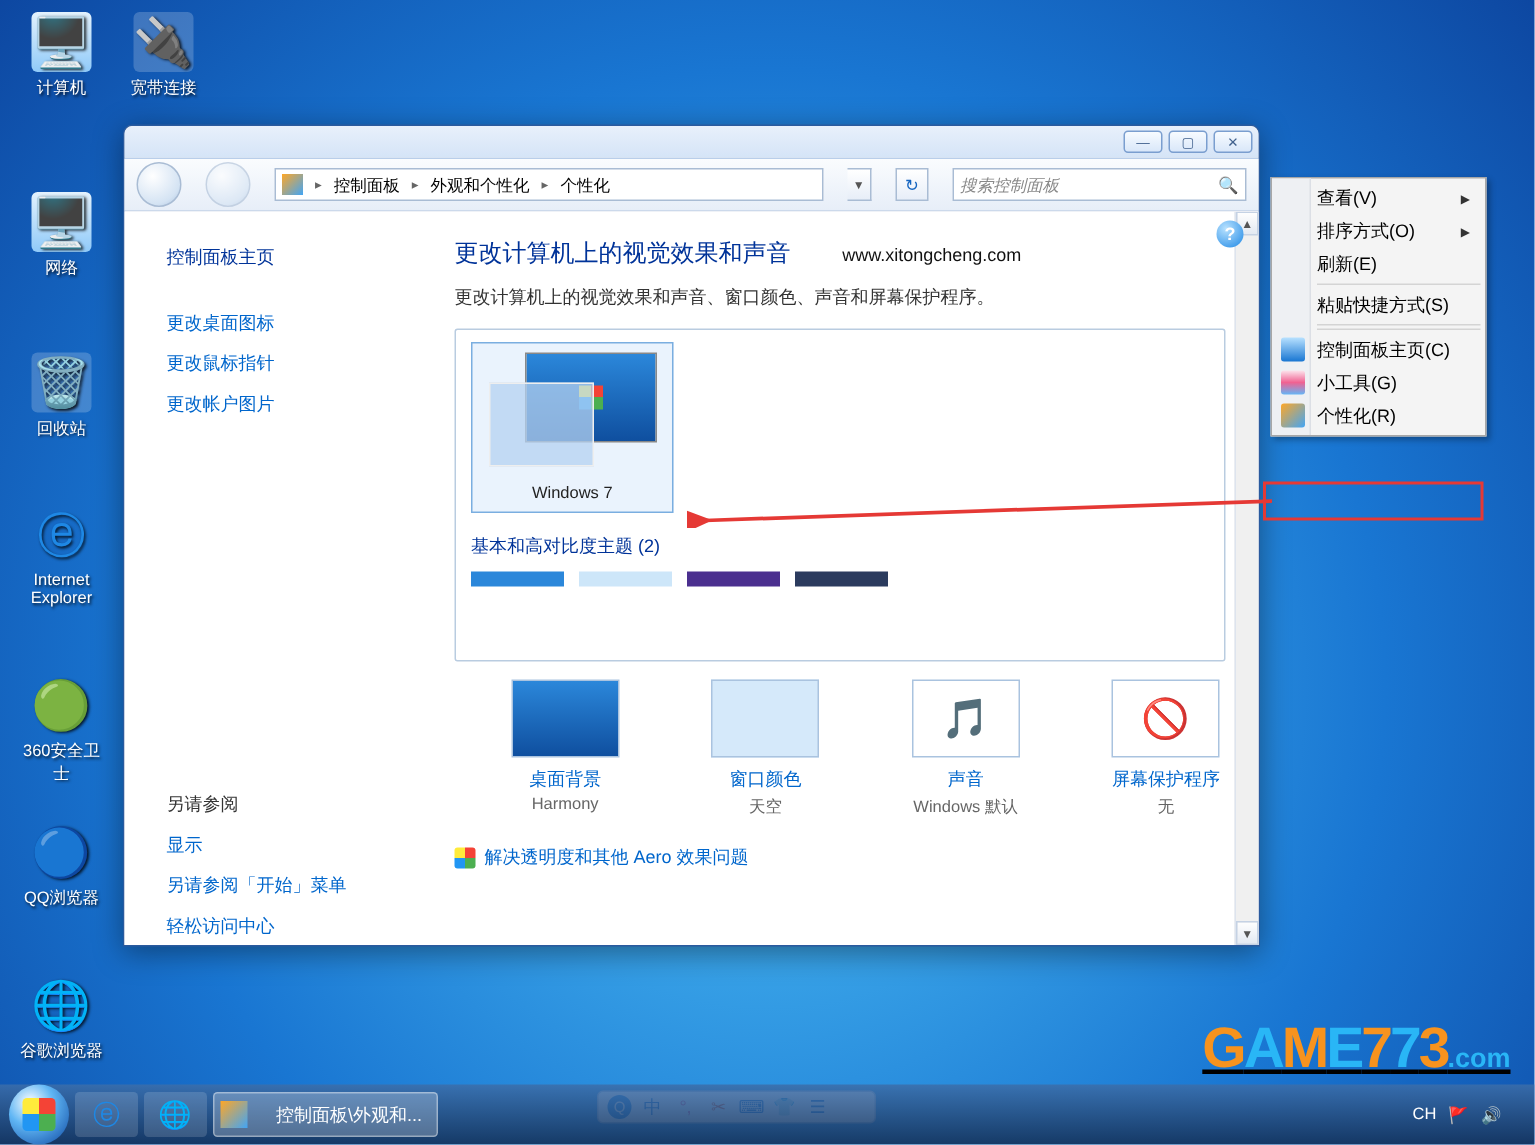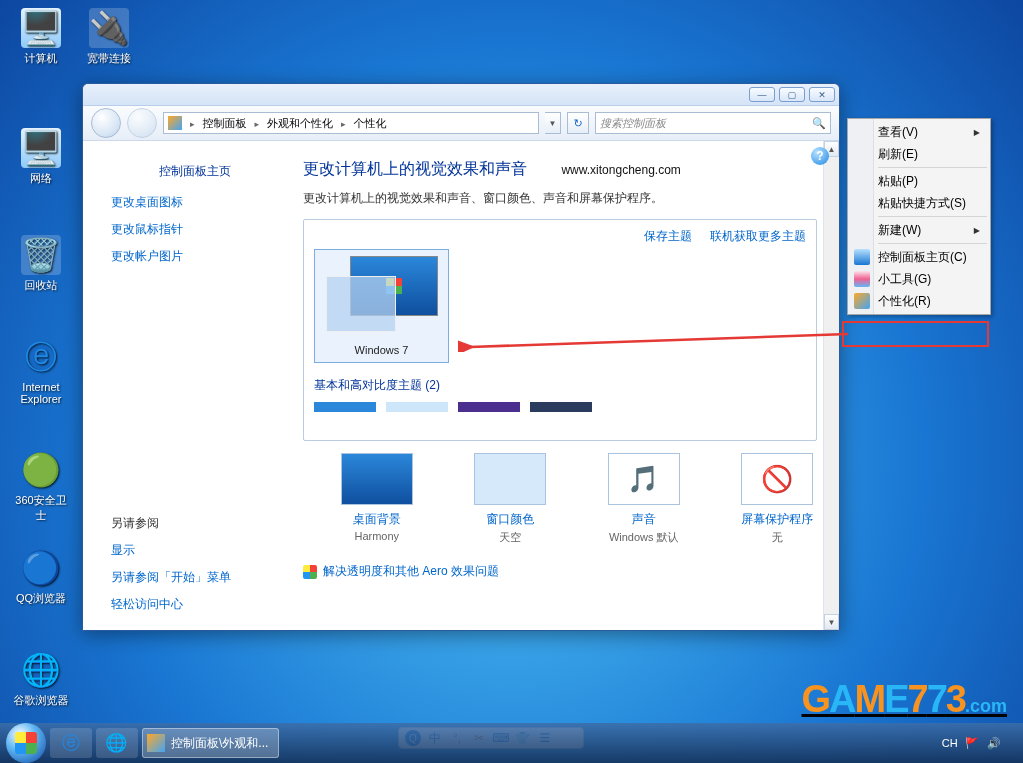--- a/index.html
+++ b/index.html
@@ -7,32 +7,32 @@
 .desktop { position: absolute; inset: 0; }
 .desktop-icon { position: absolute; width: 62px; text-align: center; color: #fff; font-size: 11px; text-shadow: 1px 1px 2px rgba(0,0,0,0.8); }
 .desktop-icon .ico { width: 40px; height: 40px; margin: 0 auto 3px; display: flex; align-items: center; justify-content: center; font-size: 32px; }
 .desktop-icon .ico-computer { background: linear-gradient(#e3f2fd, #90caf9); border-radius: 4px; }
 .desktop-icon .ico-generic { background: rgba(255,255,255,0.2); border-radius: 4px; }
 
 
 .window { position: absolute; left: 82px; top: 83px; width: 758px; height: 548px; background: #f0f0f0; border: 1px solid #2a5a9e; border-radius: 6px 6px 0 0; box-shadow: 0 4px 20px rgba(0,0,0,0.4); display: flex; flex-direction: column; }
 .titlebar { height: 22px; background: linear-gradient(#e8f0fb, #d5e4f7); border-bottom: 1px solid #b9ceea; display: flex; justify-content: flex-end; align-items: center; padding: 0 4px; border-radius: 6px 6px 0 0; }
 .winbtn { width: 26px; height: 15px; margin-left: 4px; border: 1px solid #7a9ecf; border-radius: 3px; background: linear-gradient(#f7fbff,#d9e7f9); font-size: 9px; display: flex; align-items: center; justify-content: center; color: #40618d; cursor: pointer; }
-.navbar { height: 35px; background: linear-gradient(#fafcfe,#e7eef8); border-bottom: 1px solid #ccd9eb; display: flex; align-items: center; padding: 0 8px; gap: 6px; }
+.navbar { height: 35px; background: linear-gradient(#fafcfe,#e7eef8); border-bottom: 1px solid #ccd9eb; display: flex; align-items: center; padding: 0 8px; gap: 16px; }
 .navbtn { width: 30px; height: 30px; border-radius: 50%; background: radial-gradient(circle at 35% 30%, #fff, #d4e3f3 70%, #a9c2de); border: 1px solid #a9bcd4; }
 .addressbar { flex: 1; height: 22px; border: 1px solid #a9bcd4; background: #fff; display: flex; align-items: center; font-size: 11px; padding: 0 4px; gap: 6px; }
 .addressbar .aicon { width: 14px; height: 14px; background: linear-gradient(135deg,#ffa726,#42a5f5); }
 .addressbar .sep::after { content: "▸"; color: #666; font-size: 9px; margin: 0 2px; }
 .dropbtn { width: 16px; height: 22px; border: 1px solid #a9bcd4; border-left: none; background: linear-gradient(#fff,#e7eef8); display: flex; align-items: center; justify-content: center; font-size: 8px; color: #555; }
 .refreshbtn { width: 22px; height: 22px; border: 1px solid #a9bcd4; background: linear-gradient(#fff,#e7eef8); display: flex; align-items: center; justify-content: center; color: #1565c0; font-size: 11px; }
-.searchbox { width: 236px; height: 22px; border: 1px solid #a9bcd4; background: #fff; display: flex; align-items: center; padding: 0 4px; color: #888; font-size: 11px; font-style: italic; }
+.searchbox { width: 196px; height: 22px; border: 1px solid #a9bcd4; background: #fff; display: flex; align-items: center; padding: 0 4px; color: #888; font-size: 11px; font-style: italic; }
 .searchbox .mag { margin-left: auto; color: #3b7bd6; font-style: normal; }
 .body { flex: 1; display: flex; background: #fff; overflow: hidden; }
 .sidebar { width: 210px; padding: 22px 14px 14px 28px; font-size: 12px; }
-.sidebar .heading { color: #003399; font-size: 12px; margin-bottom: 14px; text-align: center; }
+.sidebar .heading { color: #003399; font-size: 12px; margin-bottom: 27px; }
 .sidebar .link { color: #0066cc; margin-bottom: 10px; cursor: pointer; }
 .sidebar .sec2 { margin-top: 250px; }
 .sidebar .subhead { color: #333; margin-bottom: 10px; }
 .main { flex: 1; padding: 18px 22px 10px 10px; position: relative; overflow: hidden; }
 .helpicon { position: absolute; right: 10px; top: 6px; width: 18px; height: 18px; border-radius: 50%; background: radial-gradient(circle at 35% 30%,#b8e2ff,#1e88e5); color: #fff; font-size: 12px; display: flex; align-items: center; justify-content: center; font-weight: bold; }
 .main h1 { color: #003399; font-size: 16px; font-weight: normal; display: inline; }
 .watermark { margin-left: 30px; font-size: 12px; color: #111; }
 .subtitle { font-size: 12px; color: #333; margin: 10px 0 12px; }
 .themebox { border: 1px solid #b9cce0; border-radius: 2px; padding: 8px 10px 12px; margin-bottom: 12px; position: relative; height: 222px; }
 .themebox .toprow { display: flex; justify-content: flex-end; gap: 18px; font-size: 12px; margin-bottom: 4px; }
@@ -72,21 +72,21 @@
 
 
 .hlbox { position: absolute; left: 842px; top: 321px; width: 147px; height: 26px; border: 2px solid #e53935; pointer-events: none; z-index: 50; }
 .arrow { position: absolute; pointer-events: none; z-index: 49; }
 
 
 .taskbar { position: absolute; left: 0; right: 0; bottom: 0; height: 40px; background: linear-gradient(rgba(60,110,170,0.85), rgba(20,50,90,0.9)); display: flex; align-items: center; padding: 0 6px; }
 .startbtn { width: 40px; height: 40px; border-radius: 50%; background: radial-gradient(circle at 35% 30%, #fff, #60b6f4 40%, #0d47a1); display:flex; align-items:center; justify-content:center; }
 .startbtn .orb { width: 22px; height: 22px; background: conic-gradient(#f44336 0 25%, #4caf50 0 50%, #2196f3 0 75%, #ffeb3b 0 100%); border-radius: 3px; }
 .tbicon { width: 42px; height: 30px; margin-left: 4px; border-radius: 3px; background: rgba(255,255,255,0.15); display:flex; align-items:center; justify-content:center; font-size:18px; }
-.tbtask { height: 30px; margin-left: 4px; padding: 0 10px 0 4px; background: rgba(255,255,255,0.25); border: 1px solid rgba(255,255,255,0.4); border-radius: 3px; display: flex; align-items: center; gap: 6px; color: #fff; font-size: 12px; }
+.tbtask { height: 30px; margin-left: 4px; padding: 0 10px 0 4px; background: rgba(255,255,255,0.25); border: 1px solid rgba(255,255,255,0.4); border-radius: 3px; display: flex; align-items: center; gap: 19px; color: #fff; font-size: 12px; }
 .tbtask .tico { width: 18px; height: 18px; background: linear-gradient(135deg,#ffa726,#42a5f5); }
 .systray { margin-left: auto; display: flex; align-items: center; gap: 8px; color: #fff; font-size: 11px; padding-right: 8px; }
 .systray .dt { text-align: right; line-height: 12px; }
 
 
 .floatbar { position: absolute; left: 398px; top: 727px; width: 186px; height: 22px; background: #fff; border: 1px solid #b1c6df; border-radius: 4px; display: flex; align-items: center; gap: 6px; padding: 0 6px; font-size: 12px; color: #1976d2; }
 .floatbar .fb { width: 16px; height: 16px; display:flex; align-items:center; justify-content:center; }
 
 
 .biglogo { position: absolute; right: 16px; bottom: 42px; font-size: 38px; font-weight: 900; font-family: Impact, sans-serif; letter-spacing: -2px; text-decoration: underline; }
@@ -174,24 +174,20 @@
       <div class="scrolltrack">
         <div class="sbtn">▲</div>
         <div style="flex:1"></div>
         <div class="sbtn" style="position:absolute;bottom:0;left:0;right:0">▼</div>
       </div>
       <span class="helpicon">?</span>
       <h1>更改计算机上的视觉效果和声音</h1>
       <span class="watermark">www.xitongcheng.com</span>
       <div class="subtitle">更改计算机上的视觉效果和声音、窗口颜色、声音和屏幕保护程序。</div>
       <div class="themebox">
-        <div class="toprow">
-          <a>保存主题</a>
-          <a>联机获取更多主题</a>
-        </div>
         <div class="theme-item">
           <div class="theme-thumb">
             <div class="back">
                 <div class="logo"></div>
               </div>
             <div class="front"></div>
           </div>
           <div class="theme-name">Windows 7</div>
         </div>
         <div class="section-label" style="margin-top:14px">基本和高对比度主题 (2)</div>
@@ -230,34 +226,31 @@
       </div>
     </div>
   </div>
 </div>
 
 <div class="ctxmenu">
   <div class="iconcol"></div>
   <div class="mi sub">
       <span>查看(V)</span>
     </div>
+  <div class="mi sub">
+      <span>排序方式(O)</span>
+    </div>
   <div class="mi">
       <span>刷新(E)</span>
     </div>
   <div class="sep"></div>
   <div class="mi">
-      <span>粘贴(P)</span>
-    </div>
-  <div class="mi">
       <span>粘贴快捷方式(S)</span>
     </div>
   <div class="sep"></div>
-  <div class="mi sub">
-      <span>新建(W)</span>
-    </div>
   <div class="sep"></div>
   <div class="mi">
       <span class="mico mon"></span>
       <span>控制面板主页(C)</span>
     </div>
   <div class="mi">
       <span class="mico wid"></span>
       <span>小工具(G)</span>
     </div>
   <div class="mi">

